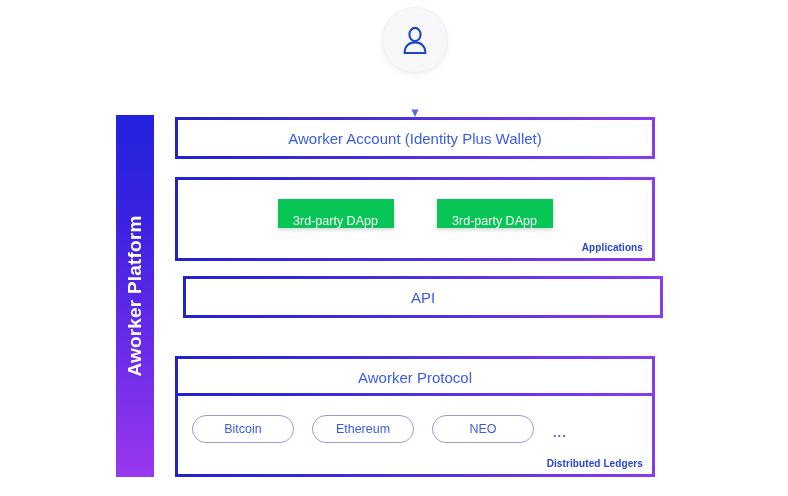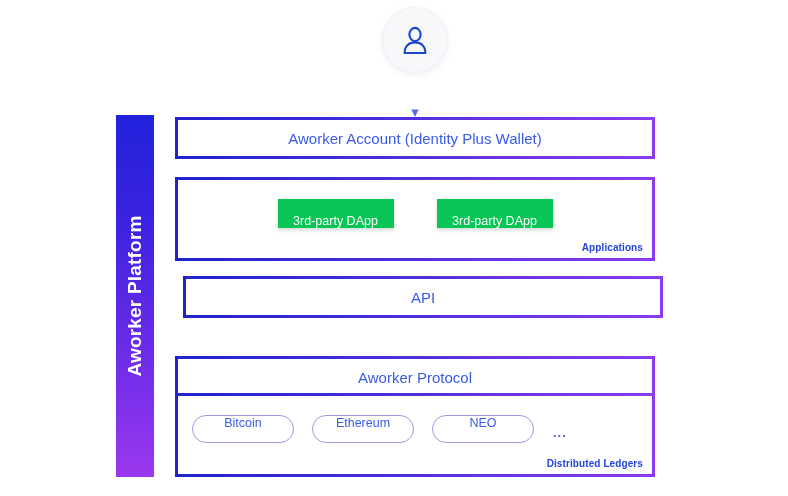--- a/index.html
+++ b/index.html
@@ -137,20 +137,21 @@
     align-items: center;
     gap: 18px;
   }
   .ledger-pill {
     border: 1px solid #9a9ade;
     border-radius: 15px;
     height: 28px;
     width: 102px;
     box-sizing: border-box;
     display: flex;
+    align-items: center;
     justify-content: center;
     color: #3a5be8;
     font-size: 12.5px;
     background: #ffffff;
   }
   .ellipsis {
     color: #4a5fe0;
     font-size: 13px;
     font-weight: bold;
     letter-spacing: 1px;

